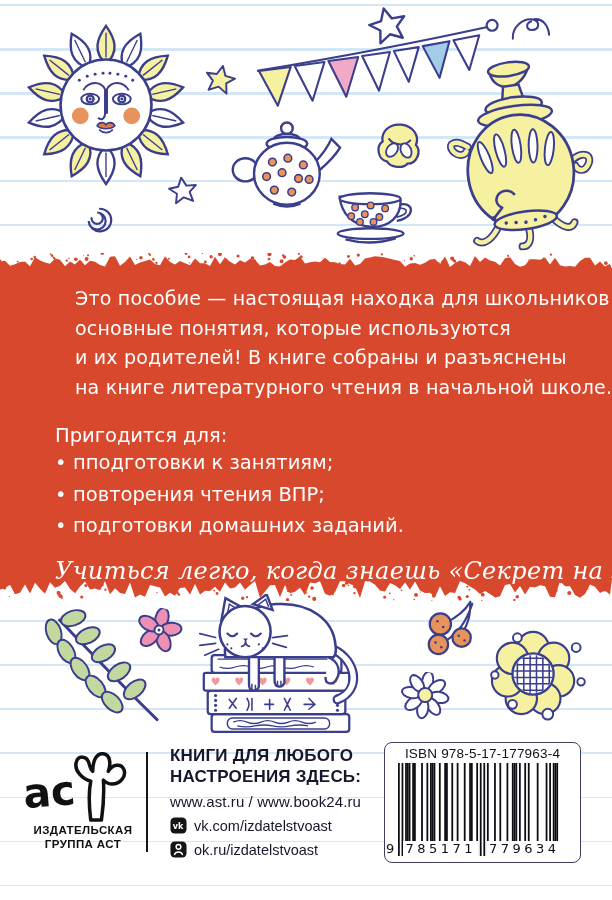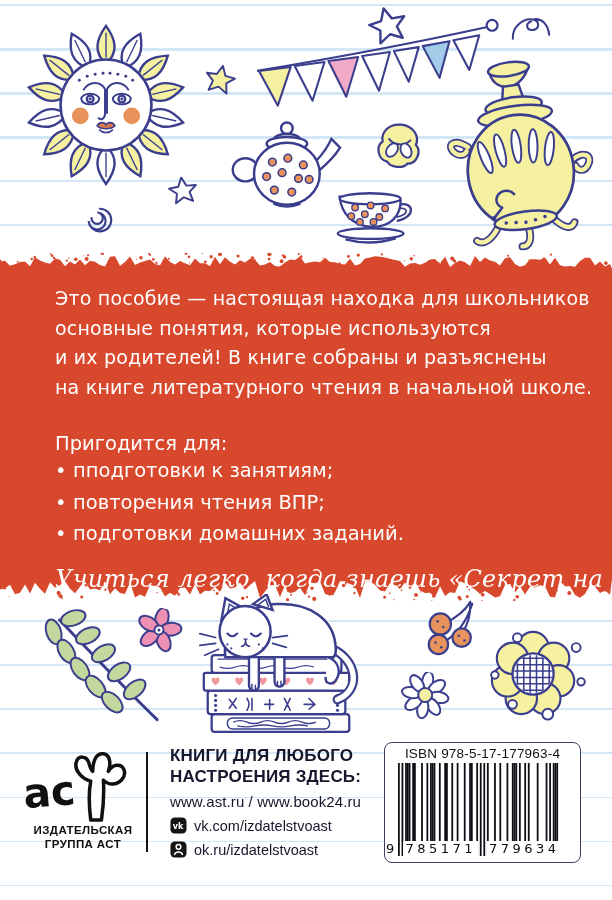--- a/index.html
+++ b/index.html
@@ -14,22 +14,22 @@
   }
   .doodle { position:absolute; }
   svg { display:block; }
 
   
   .blurb { position:absolute; left:0; top:268px; width:612px; height:312px; background:#D8482D; z-index:5; }
   .blurb .edge { position:absolute; left:0; width:612px; }
   .blurb .edge.top { top:-15px; height:16px; }
   .blurb .edge.bot { bottom:-21px; height:22px; }
   .blurb-inner { position:relative; padding:16px 30px 0 55px; color:#fff; }
-  .para div { font-size:19px; line-height:29.5px; white-space:nowrap; letter-spacing:0.2px; }
-  .list-title { margin-top:30px; font-size:19.5px; }
+  .para div { font-size:19px; line-height:29.5px; white-space:nowrap; letter-spacing:0.2px;margin-left:20px; }
+  .list-title { margin-top:22px; font-size:19.5px; }
   .bullet-row { margin-top:0; font-size:19.5px; line-height:31.5px; white-space:nowrap; }
   .bullet-row .dot { display:inline-block; width:18px; text-align:left; }
   .tagline { margin-top:15px; font-family:"DejaVu Serif", serif; font-style:italic;
              font-size:24px; white-space:nowrap; letter-spacing:0.3px; }
 
   
   .footer-logo { position:absolute; left:22px; top:748px; width:122px; text-align:center; z-index:6; }
   .logo-caption { margin-top:1px; font-family:"Liberation Sans", sans-serif; font-weight:bold;
                   font-size:11.5px; line-height:14px; color:#101010; letter-spacing:0.4px; }
   .footer-divider { position:absolute; left:146px; top:752px; width:2px; height:100px; background:#141414; z-index:6; }

